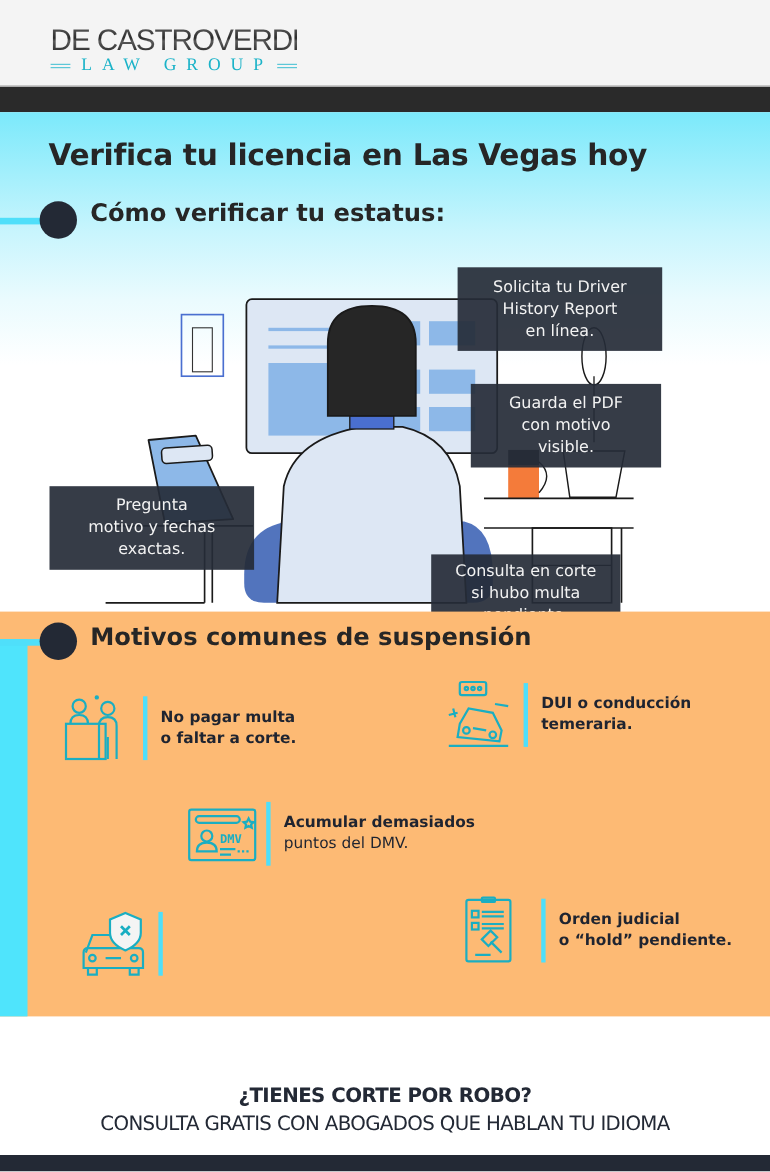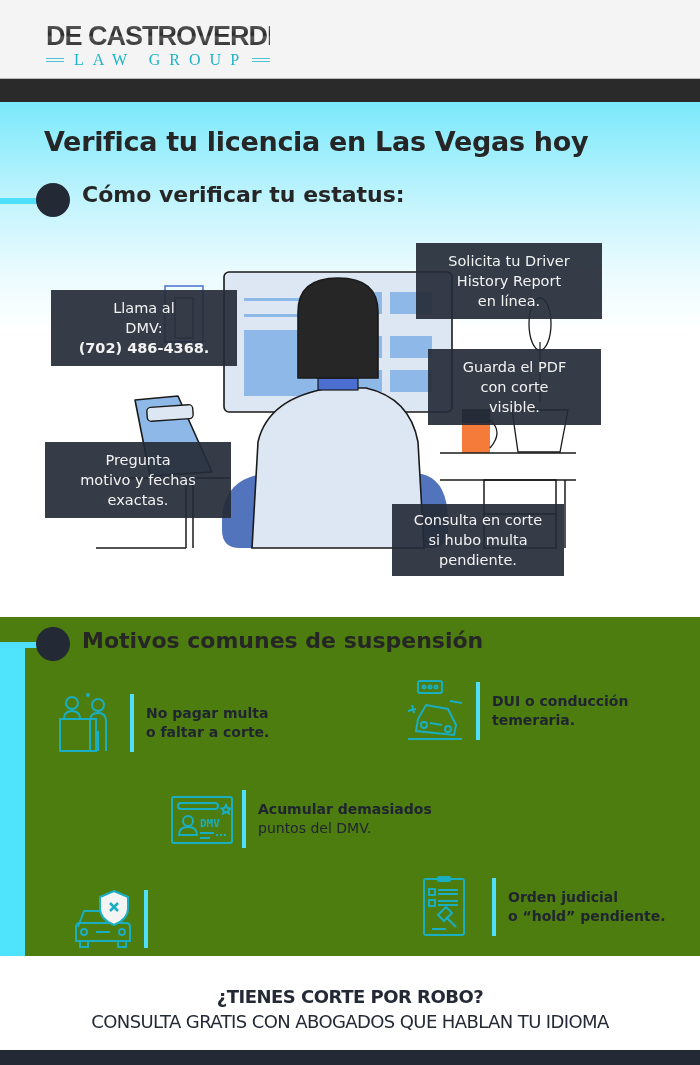--- a/index.html
+++ b/index.html
@@ -1,21 +1,21 @@
 <!DOCTYPE html>
 <html><head>
 <meta charset="utf-8">
 <style>
   * { box-sizing: border-box; margin: 0; padding: 0; }
   body { width: 700px; height: 1065px; overflow: hidden; background: #ffffff; font-family: "DejaVu Sans", "Liberation Sans", sans-serif; position: relative; }
 
   
   .header { position: absolute; left: 0; top: 0; width: 700px; height: 78px; background: #f4f4f4; }
   .logo { position: absolute; left: 46px; top: 22px; width: 224px; }
-  .logo-main { font-family: "Liberation Sans", sans-serif; font-weight: bold; font-size: 27px; letter-spacing: -1px; color: #3a3a3a; line-height: 28px;
+  .logo-main { font-family: "Liberation Sans", sans-serif; font-weight: normal; font-size: 27px; letter-spacing: -1px; color: #3a3a3a; line-height: 28px;
     background: linear-gradient(#6a6a6a 0%, #2a2a2a 45%, #5a5a5a 55%, #222 100%); -webkit-background-clip: text; background-clip: text; -webkit-text-fill-color: transparent; white-space: nowrap; }
   .logo-sub { display: flex; align-items: center; margin-top: 3px; height: 14px; }
   .logo-line { flex: 1; height: 4px; border-top: 1px solid #4cc3d4; border-bottom: 1px solid #4cc3d4; }
   .logo-sub-text { font-family: "Liberation Serif", serif; font-size: 16px; letter-spacing: 9px; color: #1bb3c8; padding: 0 4px 0 10px; white-space: nowrap; }
   .dark-band { position: absolute; left: 0; top: 78px; width: 700px; height: 24px; background: #2a2a2a; border-top: 1px solid #bbb; }
 
   
   .hero { position: absolute; left: 0; top: 102px; width: 700px; height: 486px;
     background: linear-gradient(#7be9fb 0px, #c9f5fd 110px, #eafbfe 170px, #ffffff 230px); }
   .hero-title { position: absolute; left: 44px; top: 24px; font-weight: bold; font-size: 27px; color: #262626; letter-spacing: -0.3px; white-space: nowrap; }
@@ -24,21 +24,21 @@
   .sec-title { position: absolute; font-weight: bold; font-size: 22px; color: #262626; white-space: nowrap; }
 
   
   .illus { position: absolute; left: 0; top: 0; width: 700px; height: 486px; }
 
   
   .callout { position: absolute; background: rgba(37, 43, 55, 0.92); color: #f2f2f2; font-size: 14.5px; line-height: 20px; text-align: center; display: flex; flex-direction: column; justify-content: center; align-items: center; }
   .callout b { font-weight: bold; }
 
   
-  .reasons { position: absolute; left: 0; top: 617px; width: 700px; height: 368px; background: #4d7c0f; }
+  .reasons { position: absolute; left: 0; top: 556px; width: 700px; height: 368px; background: #fdba74; }
   .left-bar { position: absolute; left: 0; top: 25px; width: 25px; height: 343px; background: #4fe4fc; }
   .reason { position: absolute; display: flex; align-items: center; }
   .reason-icon { width: 64px; height: 64px; flex: none; }
   .reason-bar { width: 4px; height: 58px; background: #4fdffa; margin: 0 12px 0 8px; flex: none; }
   .reason-text { font-size: 14px; line-height: 19px; color: #1f2430; font-weight: bold; }
   .reason-text .light { font-weight: normal; display: block; }
 
   
   .cta { position: absolute; left: 0; top: 956px; width: 700px; height: 94px; background: #ffffff; text-align: center; }
   .cta-title { position: absolute; left: 0; right: 0; top: 30px; font-weight: bold; font-size: 18px; color: #232935; letter-spacing: -0.5px; }
@@ -106,33 +106,28 @@
 
     <path d="M222 420 Q222 378 262 372 L422 372 Q448 378 448 420 L448 428 Q448 446 430 446 L240 446 Q222 446 222 428 Z" fill="#5274bd"></path>
 
     <path d="M252 446 L258 340 Q268 296 330 286 L366 286 Q410 296 418 340 L424 446 Z" fill="#dde7f4" stroke="#1a1a1a" stroke-width="1.6"></path>
 
     <rect x="318" y="276" width="40" height="12" fill="#4a6fd0" stroke="#1a1a1a" stroke-width="1.2"></rect>
 
     <path d="M298 276 L298 210 Q298 176 338 176 Q378 176 378 210 L378 276 Z" fill="#262626" stroke="#1a1a1a" stroke-width="1.6"></path>
   </svg>
 
-  <div class="callout" style="left:51px; top:188px; width:186px; height:76px;">
-    <span>Llama al</span>
-    <span>DMV:</span>
-    <b>(702) 486-4368.</b>
-  </div>
   <div class="callout" style="left:416px; top:141px; width:186px; height:76px;">
     <span>Solicita tu Driver</span>
     <span>History Report</span>
     <span>en línea.</span>
   </div>
   <div class="callout" style="left:428px; top:247px; width:173px; height:76px;">
     <span>Guarda el PDF</span>
-    <span>con corte</span>
+    <span>con motivo</span>
     <span>visible.</span>
   </div>
   <div class="callout" style="left:45px; top:340px; width:186px; height:76px;text-align:right;">
     <span>Pregunta</span>
     <span>motivo y fechas</span>
     <span>exactas.</span>
   </div>
   <div class="callout" style="left:392px; top:366px; width:172px; height:72px;margin-top:36px;">
     <span>Consulta en corte</span>
     <span>si hubo multa</span>

